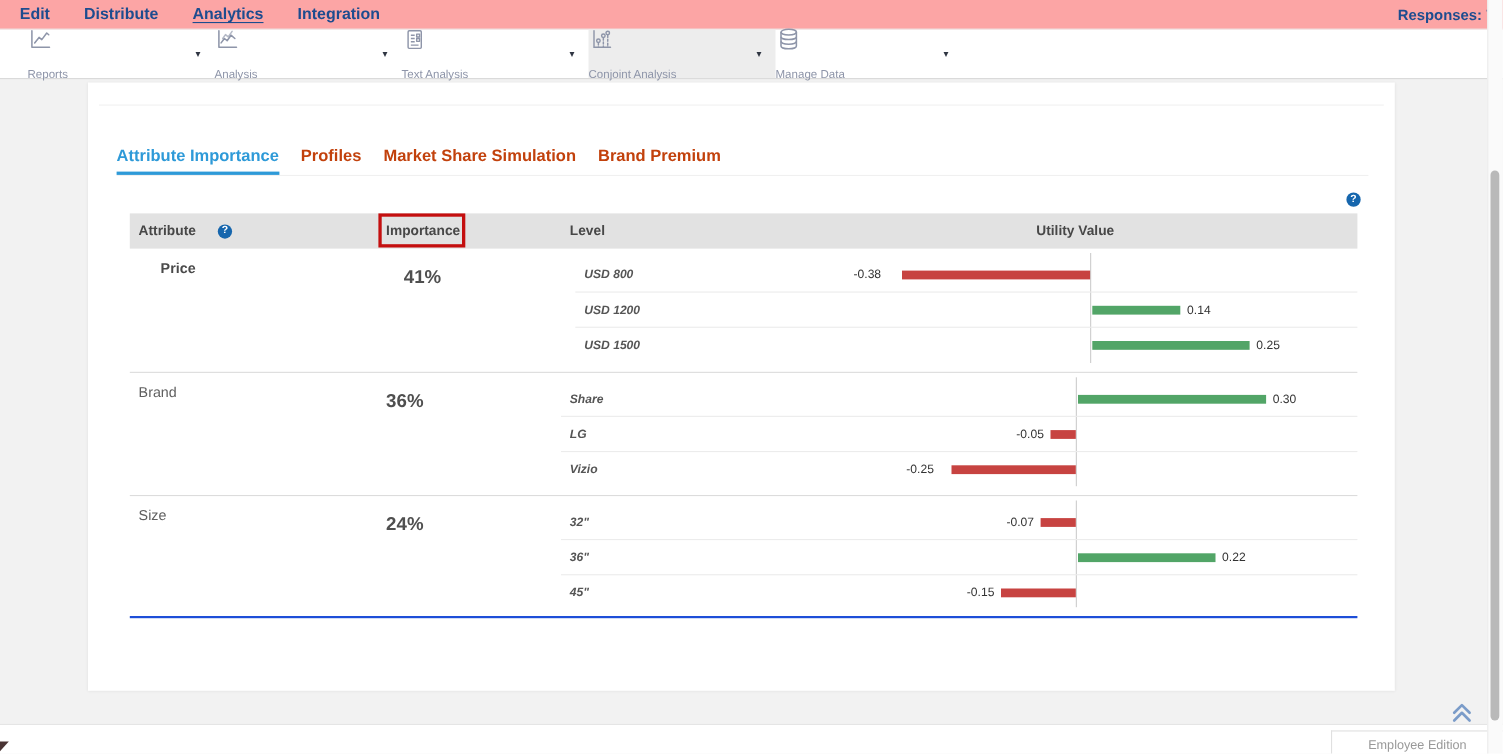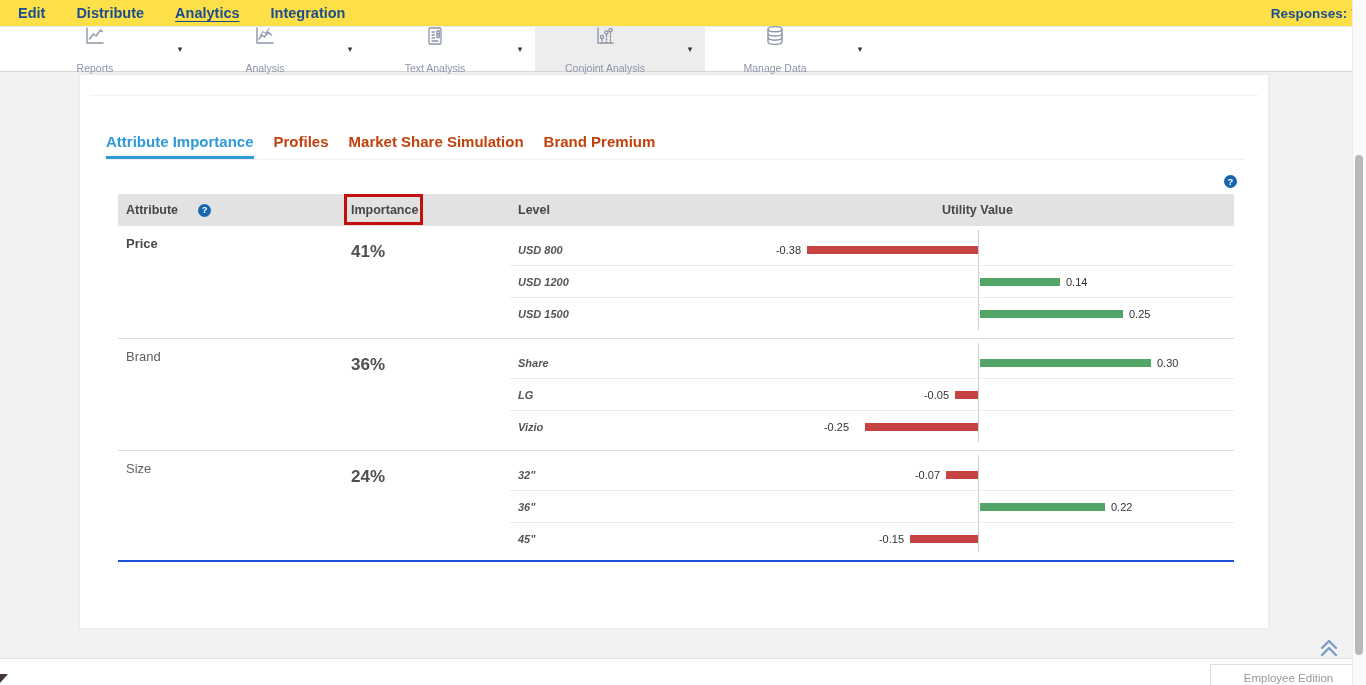--- a/index.html
+++ b/index.html
@@ -7,39 +7,39 @@
   body {
     position: relative;
     overflow: hidden;
     background: #f2f2f2;
     font-family: "Liberation Sans", sans-serif;
   }
 
   
   .topnav {
     position:absolute; top:0; left:0; right:0; height:27px;
-    background:#fde047; border-bottom:1px solid #eaeaea;
+    background:#fca5a5; border-bottom:1px solid #eaeaea;
     display:flex; align-items:center; padding-left:18px;
   }
   .nav-item {
     color:#1d4c8f; font-size:14.5px; font-weight:700;
     margin-right:31px; cursor:pointer; text-decoration:none; white-space:nowrap;
   }
   .nav-item.active { text-decoration:underline; text-underline-offset:3px; }
   .responses { margin-left:auto; color:#1d4c8f; font-weight:700; font-size:13.5px; }
 
   
   .toolbar {
     position:absolute; top:27px; left:0; right:0; height:45px;
     background:#fff; border-bottom:1px solid #d6d6d6;
     display:flex; padding-left:25px;
   }
   .tb-unit { width:170px; height:100%; display:flex; }
   .tb-unit.active { background:#ededed; }
-  .tb-item { flex:1; display:flex; flex-direction:column; align-items:center; justify-content:center; gap:14px; cursor:pointer; }
+  .tb-item { flex:1; display:flex; flex-direction:column; align-items:flex-start; justify-content:center; gap:14px; cursor:pointer; }
   .tb-item .lbl { font-size:10.5px; color:#8e95a9; white-space:nowrap; }
   .tb-icon { display:flex; align-items:center; justify-content:center; height:24px; }
   .tb-caret { width:30px; display:flex; align-items:center; justify-content:center; color:#2f3542; font-size:9px; cursor:pointer; }
 
   
   .card {
     position:absolute; left:80px; top:75px; width:1188px; height:553px;
     background:#fff; box-shadow:0 0 3px rgba(0,0,0,0.08);
   }
   .card-top-divider { position:absolute; top:20px; left:10px; right:10px; border-top:1px solid #f1f1f1; }
@@ -73,21 +73,21 @@
   .h-util { flex:1; text-align:center; padding-right:24px; }
   .annotation-box {
     position:absolute; left:226px; top:0; width:79px; height:31px;
     border:3px solid #c40f0f; pointer-events:none;
   }
 
   .group { display:flex; height:112px; position:relative; }
   .group + .group { border-top:1px solid #dcdcdc; }
   .group:last-child { border-bottom:2px solid #1d4ed8; }
   .g-attr { width:227px; padding:10px 0 0 8px; font-size:13px; color:#5f5f5f; }
-  .group:first-child .g-attr { font-weight:700; color:#4a4a4a; }
+  .group:first-child .g-attr { font-weight:700; color:#4a4a4a;margin-left:20px; }
   .g-imp  { width:165px; padding:16px 0 0 6px; font-size:17px; font-weight:700; color:#4f4f4f; }
   .g-levels { width:724px; padding-top:8px; position:relative; }
   .axis { position:absolute; left:468px; top:4px; bottom:8px; width:1px; background:#cccccc; }
   .level-row { height:32px; position:relative; border-bottom:1px solid #ececec; }
   .level-row:last-child { border-bottom:none; }
   .lvl-label {
     position:absolute; left:8px; top:50%; transform:translateY(-50%);
     font-size:11px; font-weight:700; font-style:italic; color:#555;
   }
   .bar { position:absolute; top:50%; transform:translateY(-50%); height:8px; }

